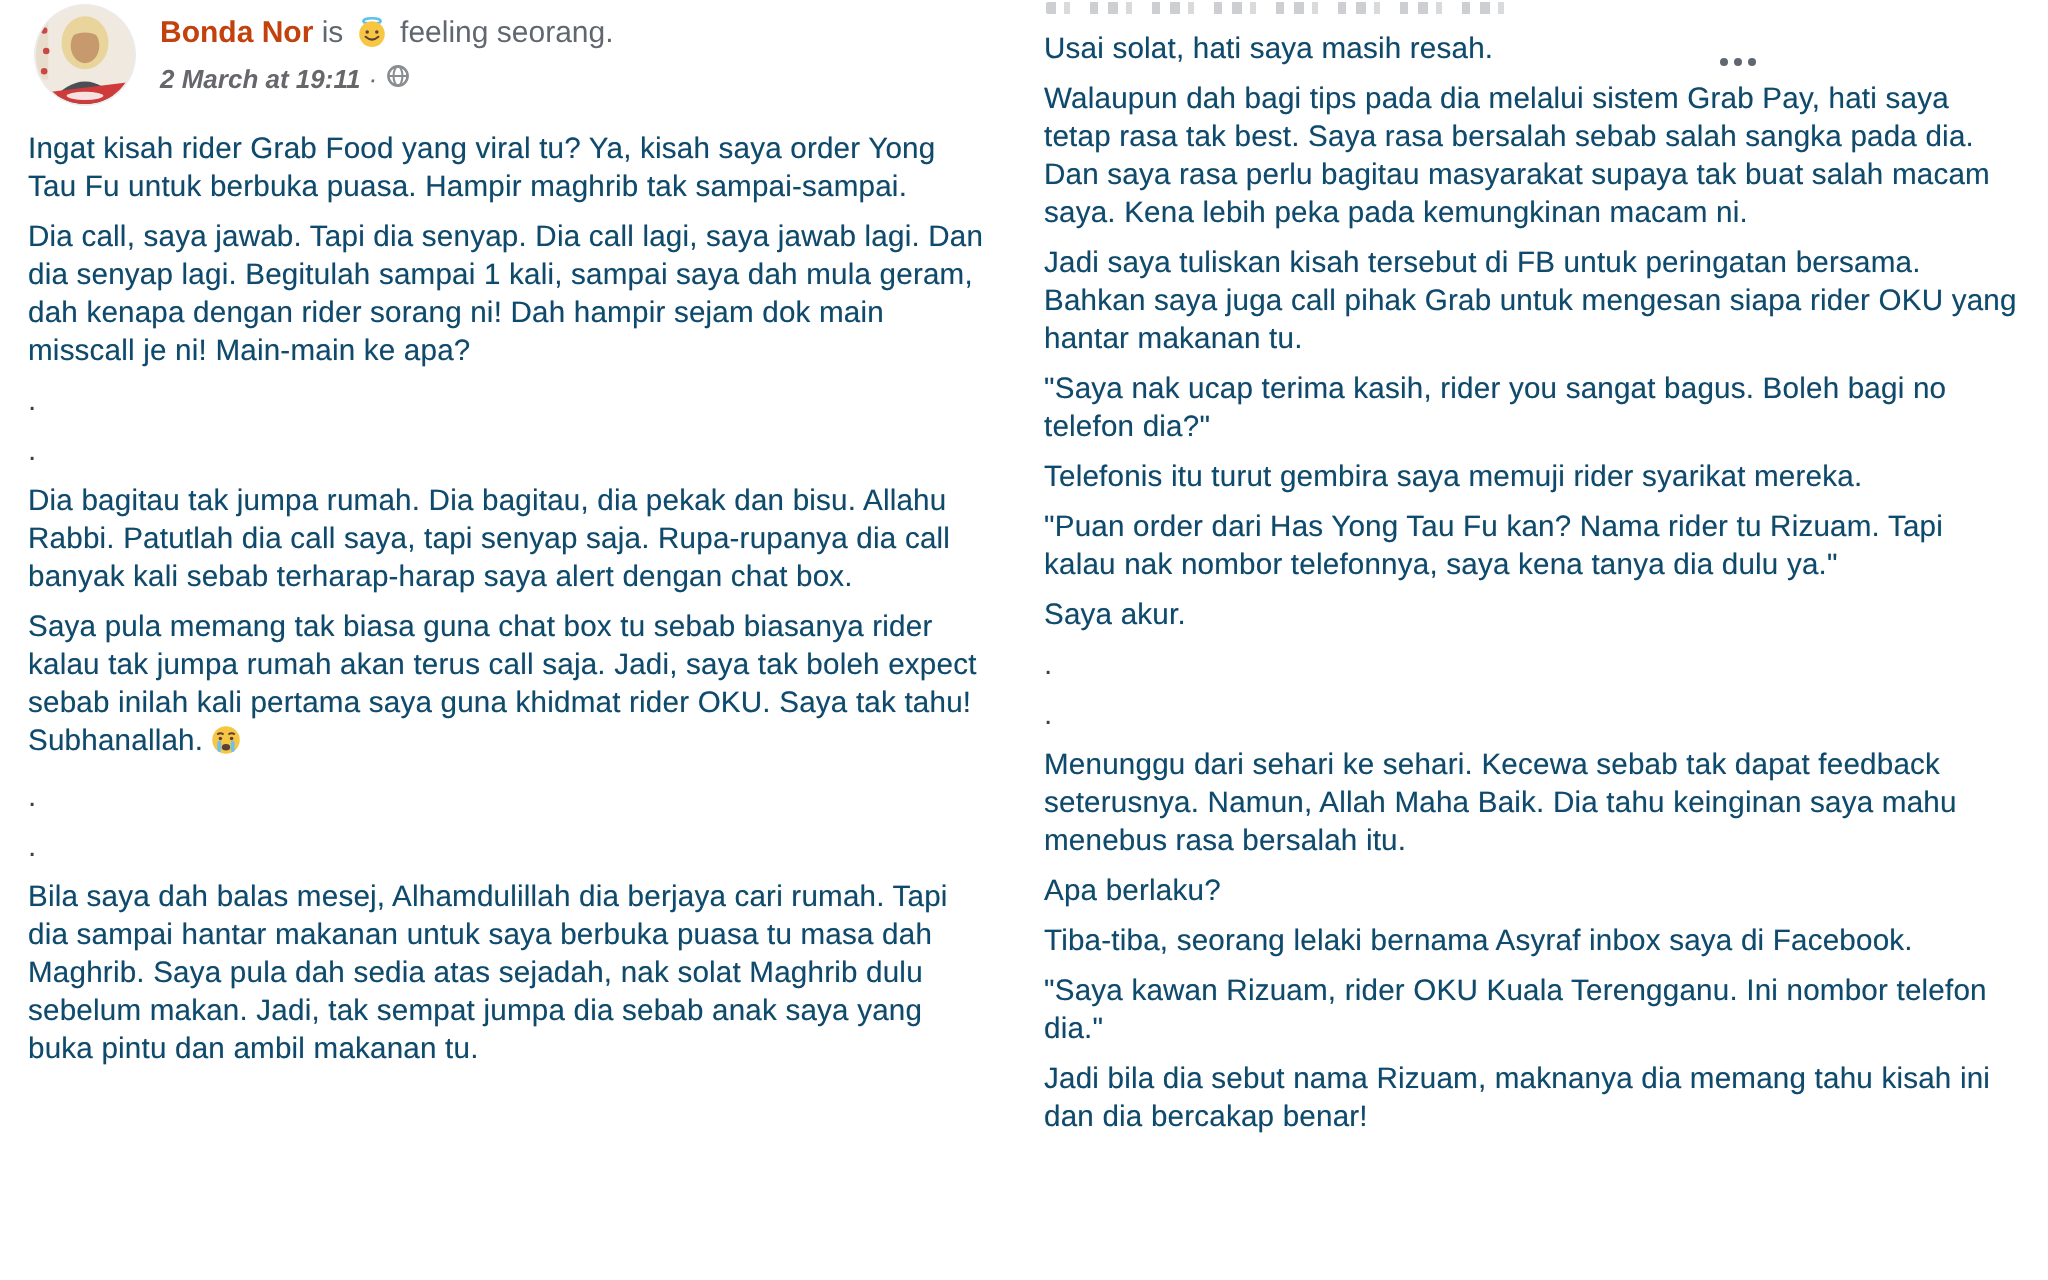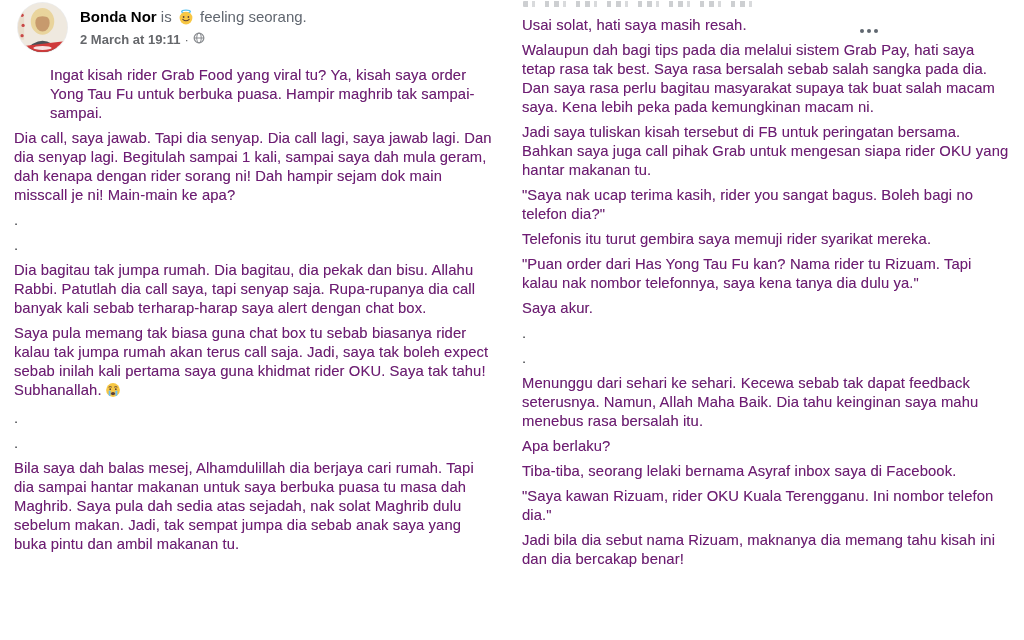--- a/index.html
+++ b/index.html
@@ -15,43 +15,43 @@
   
   .post-header{position:relative;height:58px;}
   .avatar{
     position:absolute;left:4px;top:3px;width:49px;height:49px;
     border-radius:50%;overflow:hidden;background:#efe9df;
     box-shadow:0 0 0 1px rgba(0,0,0,0.08);
   }
   .avatar svg{display:block;width:100%;height:100%;}
   .header-text{margin-left:66px;padding-top:7px;}
   .name-line{font-size:15px;line-height:19px;color:#616770;}
-  .author{font-weight:700;color:#000000;cursor:pointer;}
+  .author{font-weight:700;color:#c2410c;cursor:pointer;}
   .halo-emoji{display:inline-block;vertical-align:-3px;margin:0 2px;}
   .meta-line{
     display:flex;align-items:center;gap:4px;margin-top:3px;
-    font-size:13px;line-height:15px;color:#65676b;font-weight:700;
+    font-size:13px;line-height:15px;color:#65676b;font-weight:700;font-style:italic;
   }
   .meta-sep{font-weight:400;color:#65676b;}
   .globe-icon{display:inline-block;}
 
   
   .options-btn{
     position:absolute;left:860px;top:22px;width:28px;height:18px;
     display:flex;align-items:center;gap:3px;cursor:pointer;
   }
   .options-btn i{width:4px;height:4px;border-radius:50%;background:#606770;display:block;}
 
   
   p.body-par{
-    margin:0 0 6px;font-size:14.8px;line-height:19px;color:#701a75;
+    margin:0 0 6px;font-size:14.8px;line-height:19px;color:#0c4a6e;
     text-shadow:0 0 0.4px rgba(29,33,41,0.38);
     letter-spacing:0.1px;
   }
-  .col-left p.body-par:first-of-type{margin-top:8px;margin-left:36px;}
+  .col-left p.body-par:first-of-type{margin-top:8px;}
   p.dot-par{margin:0 0 6px;font-size:14.8px;line-height:19px;color:#3a3d42;}
   .cry-emoji{display:inline-block;vertical-align:-3px;margin-left:3px;}
 
   
   .clipped-remnant{
     width:236px;height:6px;margin:1px 0 9px 1px;opacity:0.5;
     background:repeating-linear-gradient(90deg,
       #9b9fa4 0 5px, transparent 5px 9px,
       #b3b6ba 9px 12px, transparent 12px 22px,
       #9b9fa4 22px 26px, transparent 26px 31px);

